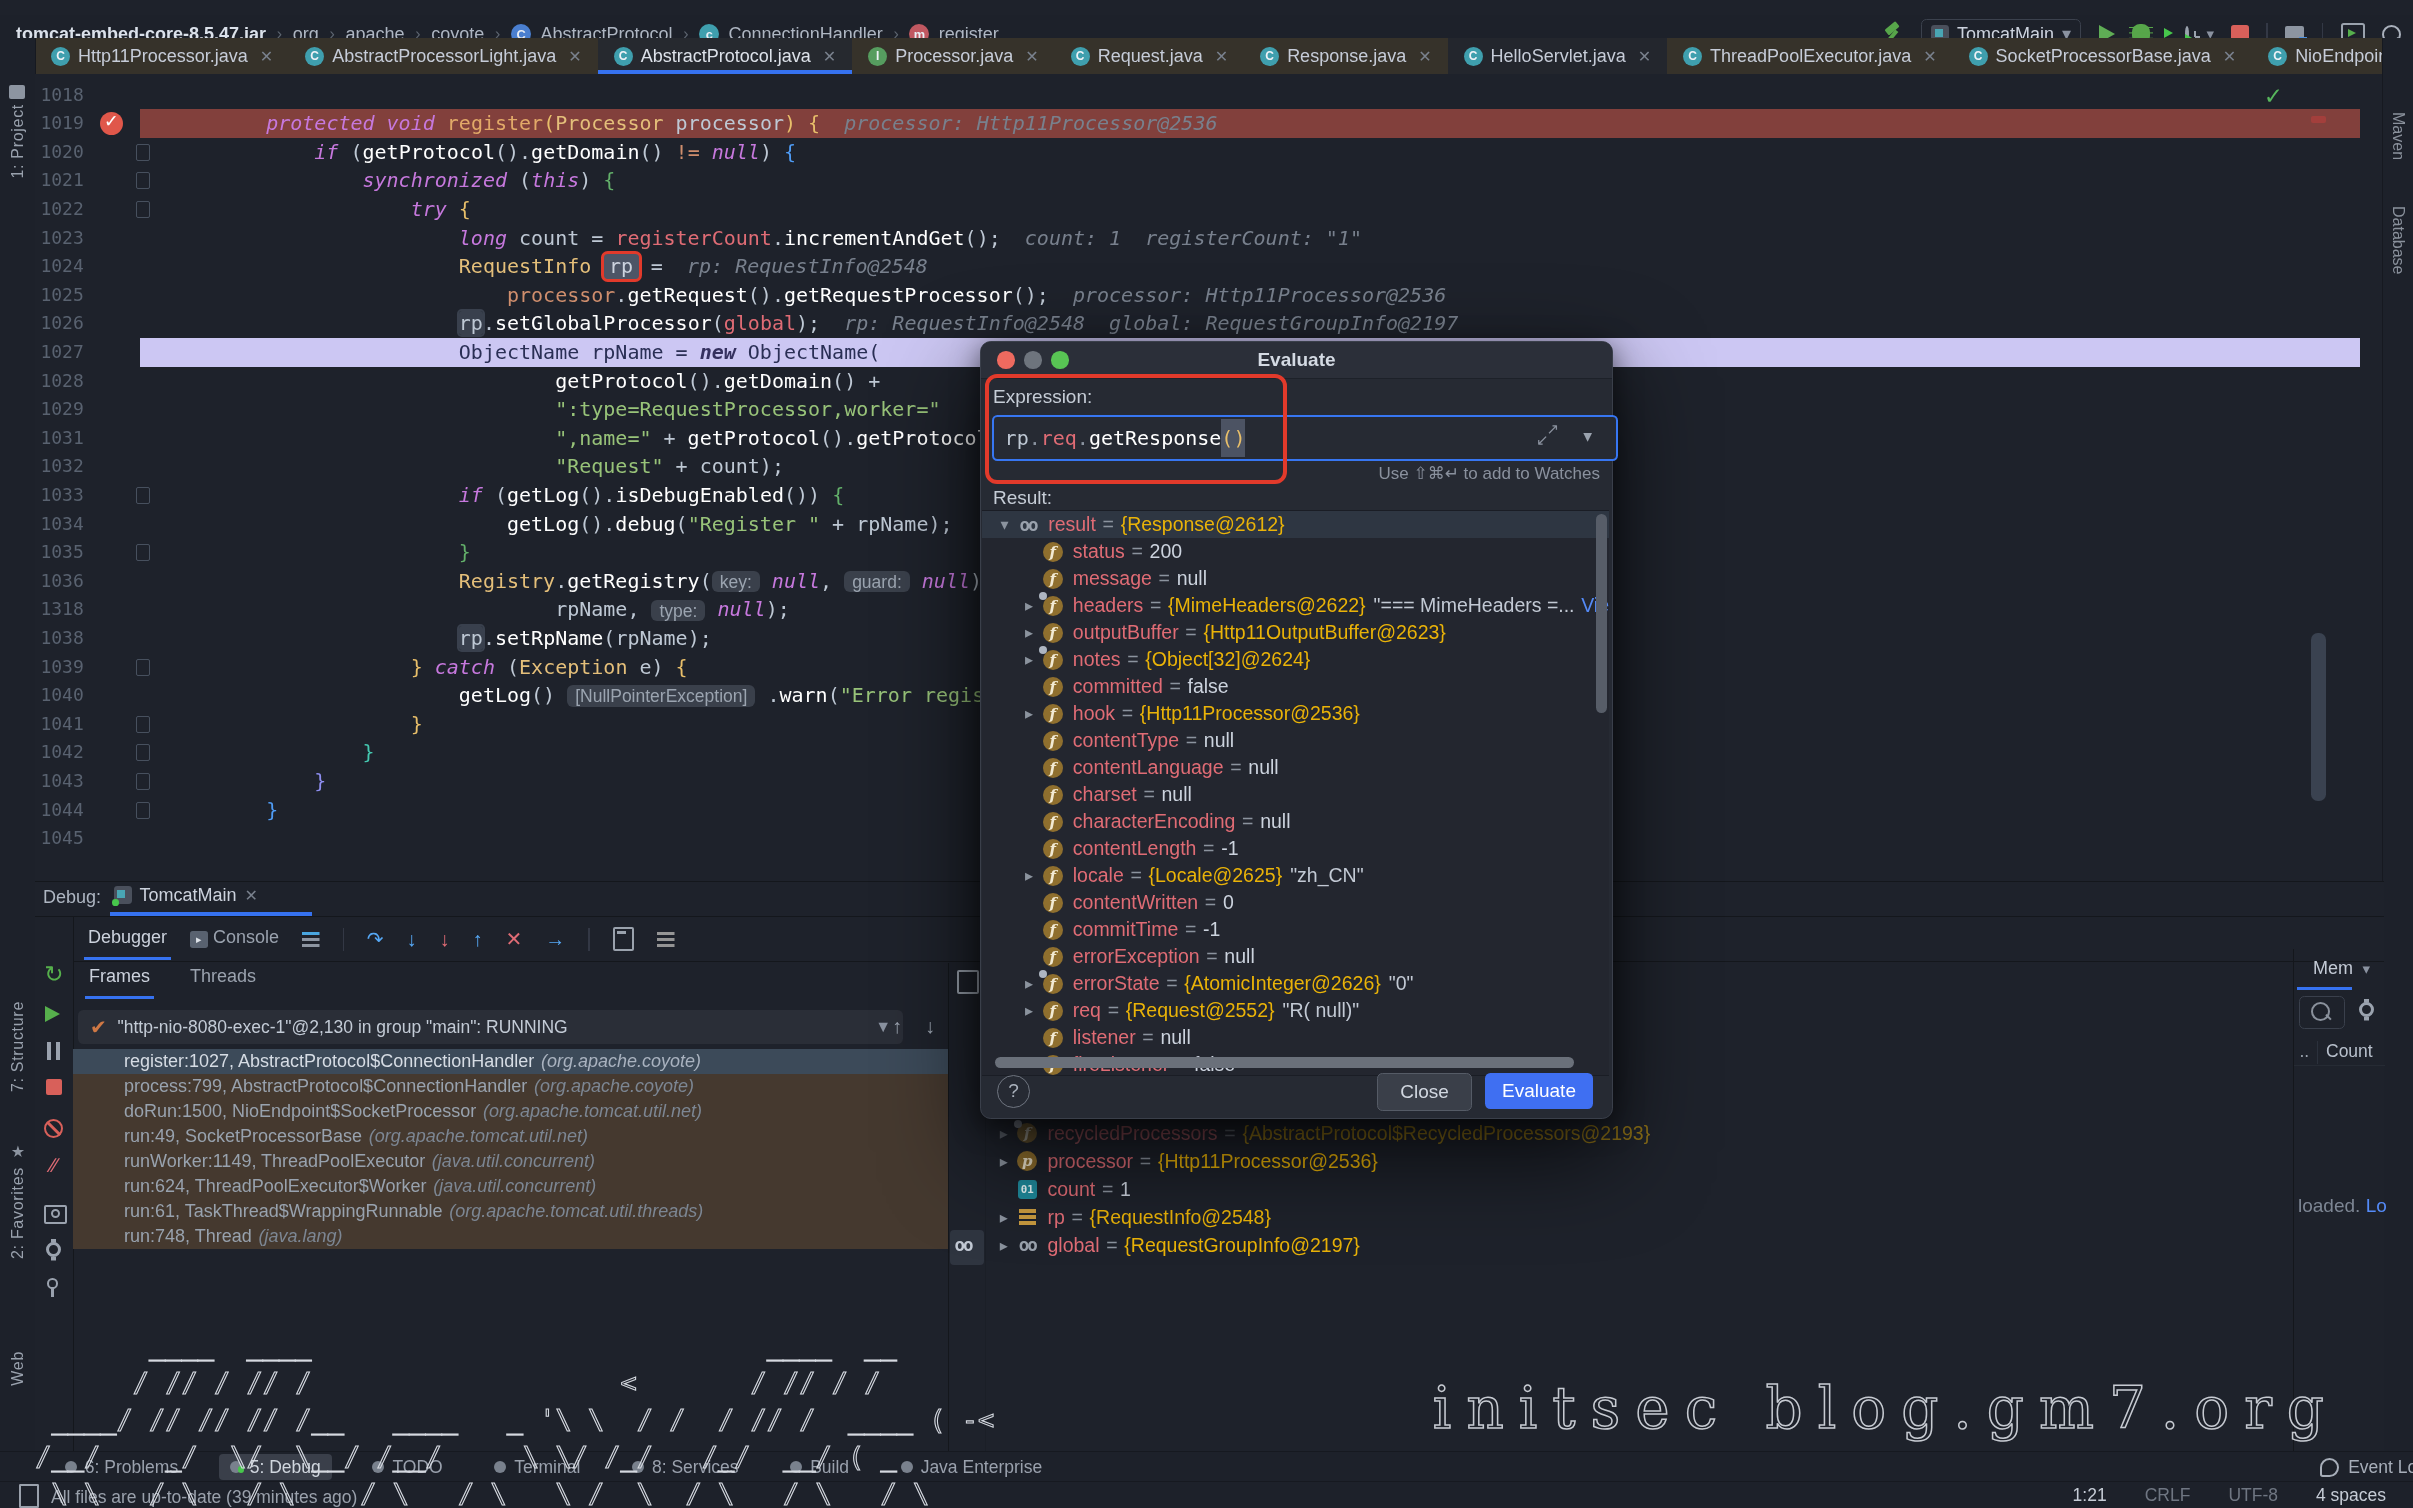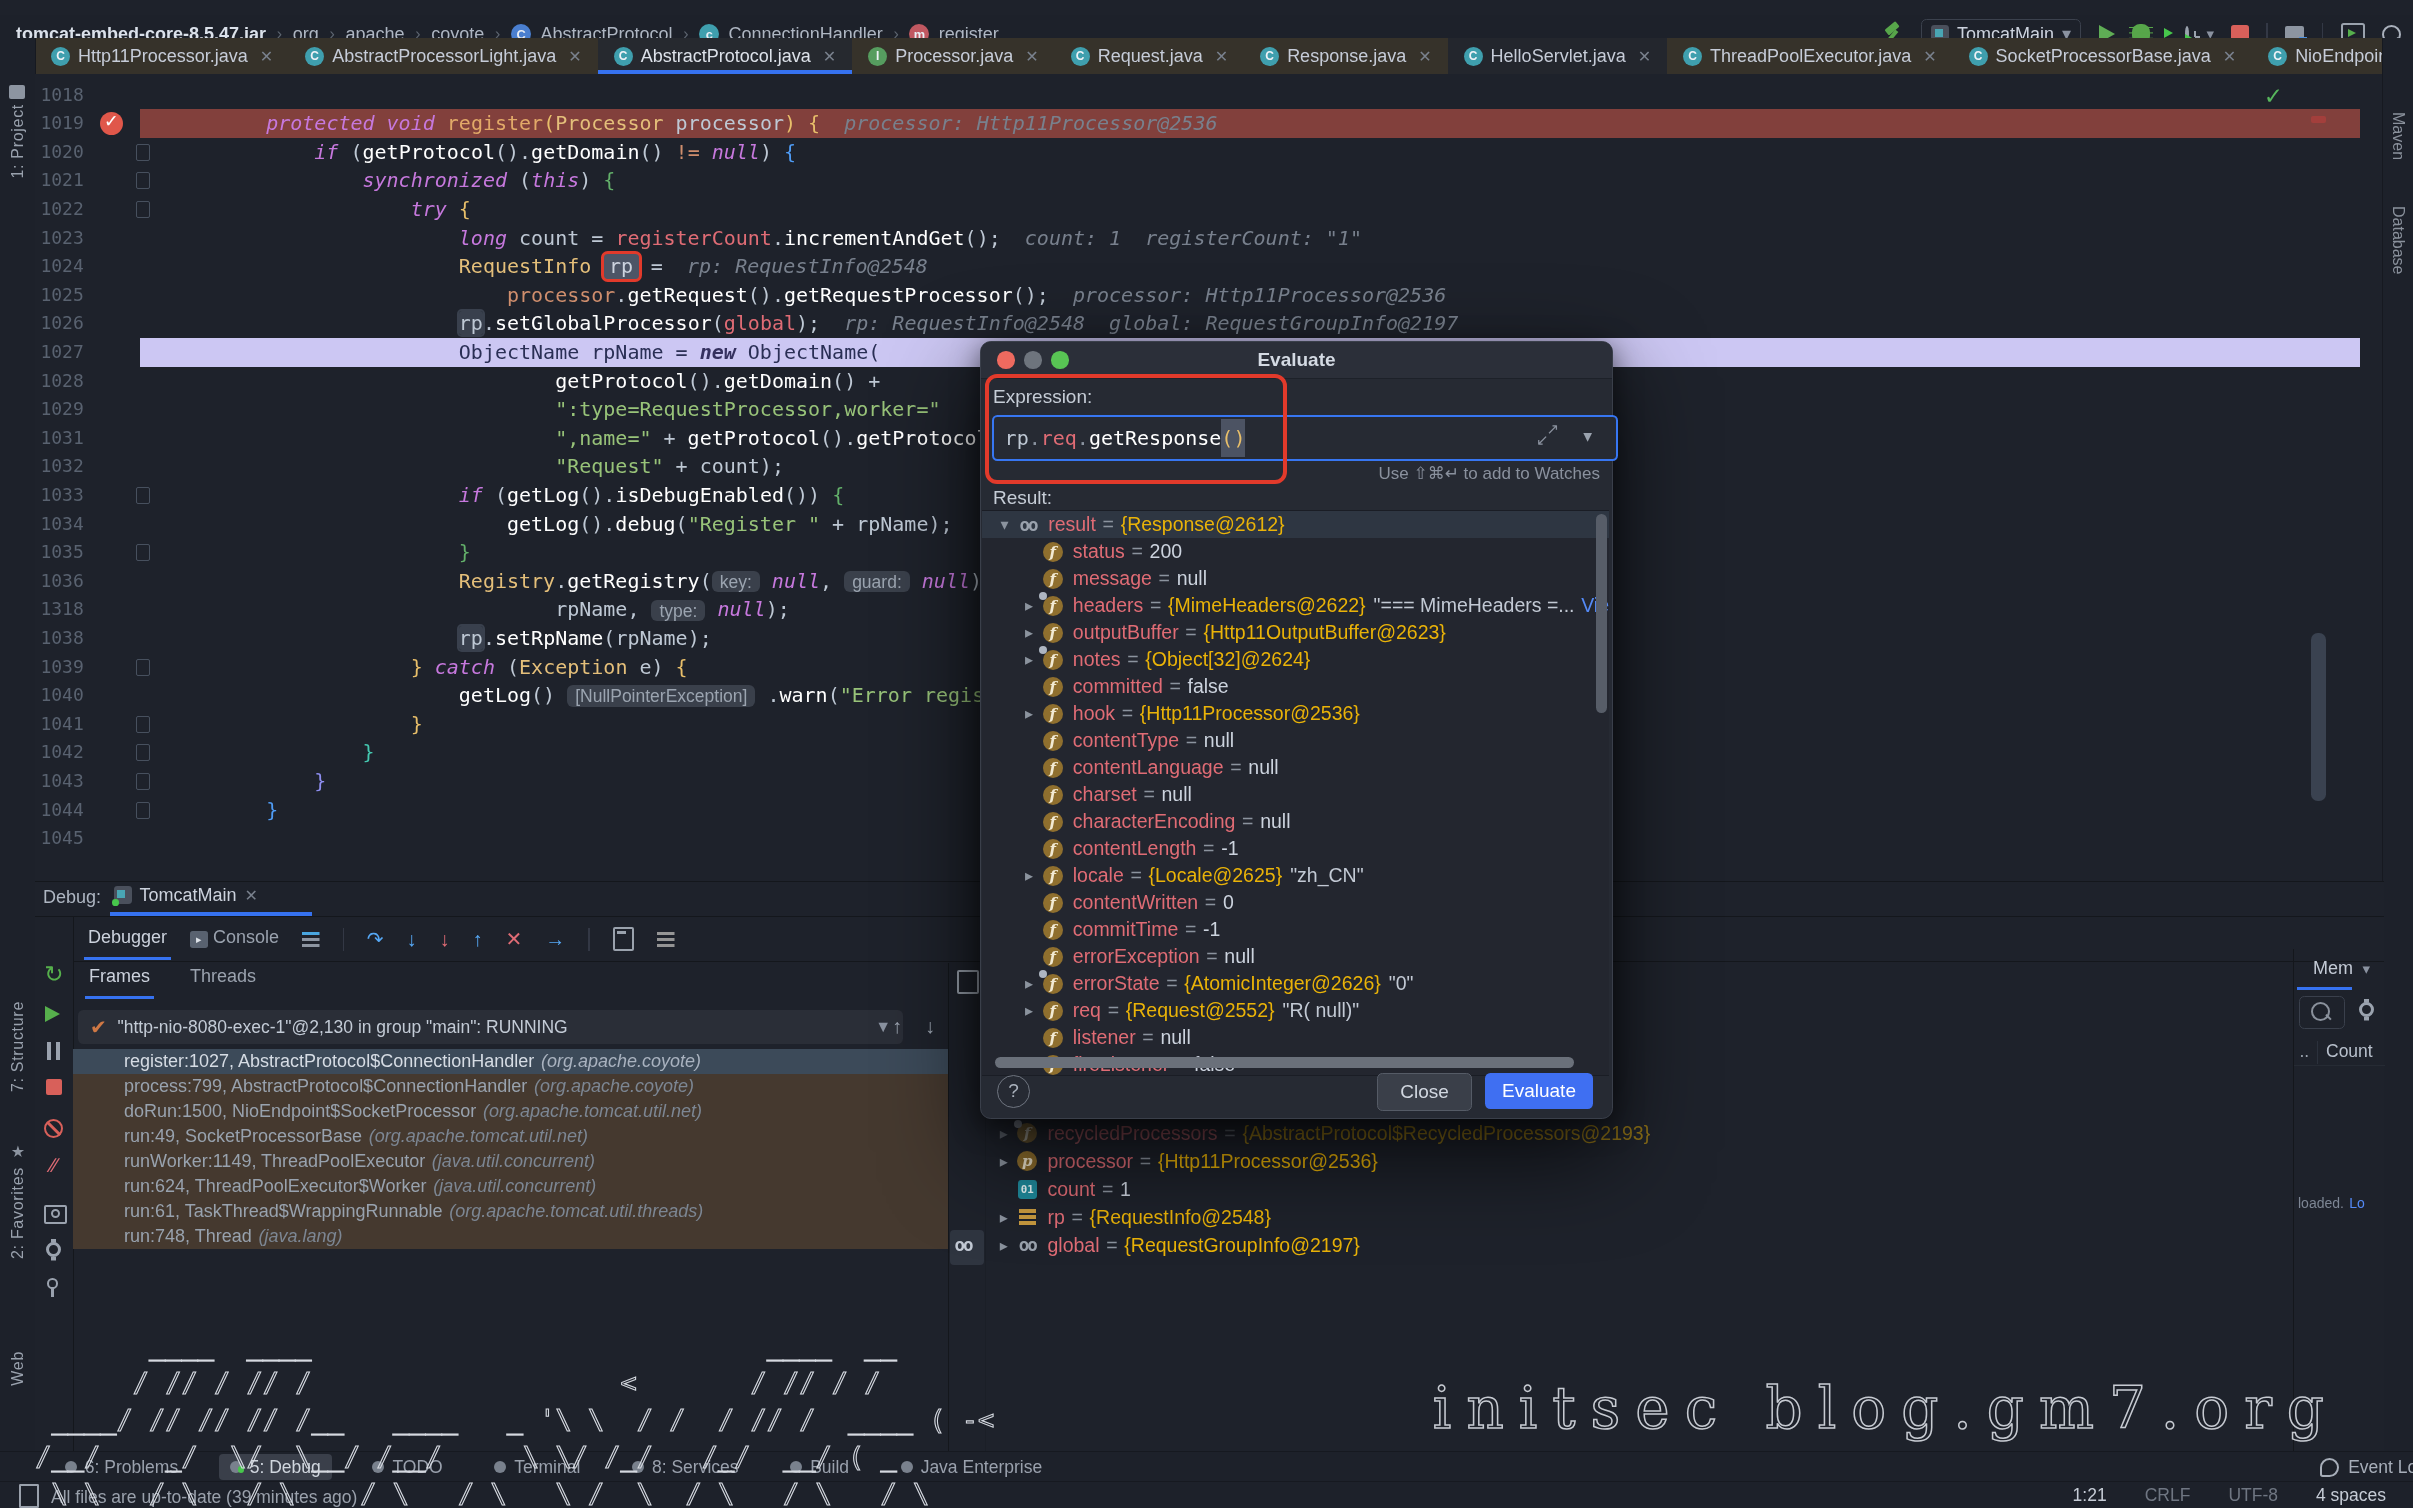--- a/index.html
+++ b/index.html
@@ -152,21 +152,21 @@
   
   #mem{left:2258px;top:67px;width:91px;bottom:0;border-left:1.3px solid #14171c}
   #mem-tab{left:19px;top:9.4px;font-size:18px;color:#c3cad5;display:flex;gap:9.4px;align-items:center}
   #mem-underline{left:2.7px;top:38px;width:55px;height:3.4px;background:#3672f0}
   #mem-search{left:5.4px;top:47px;width:44px;height:31px;border:1.3px solid #3a404c;border-radius:5.4px}
   #mem-search .isearch{position:absolute;left:10.8px;top:5.4px;border-color:#8a919c}
   #mem-search .isearch::after{background:#8a919c}
   #mem-gear{left:65px;top:53px}
   #mem-cols{left:0;top:89px;width:100%;height:27px;border-bottom:1.3px solid #262b34;font-size:17.5px;color:#9aa2ae}
   #mem-col-div{left:23px;top:92px;width:1.3px;height:23px;background:#2b313c}
-  #mem-loaded{left:4px;top:246px;font-size:14px;color:#7d8694;white-space:nowrap}
+  #mem-loaded{left:4px;top:246px;font-size:19px;color:#7d8694;white-space:nowrap}
   #mem-loaded .vlink{margin-left:5.4px}
   
   #dialog{left:980px;top:341px;width:631px;height:776px;background:#262a33;border:1.3px solid #3a3f4a;border-radius:10.8px;
           box-shadow:0 34px 94px rgba(0,0,0,.7),0 6.7px 27px rgba(0,0,0,.5);z-index:5}
   #dlg-title{left:0;top:0;width:100%;height:36px;background:#2b2f39;border-radius:9.4px 9.4px 0 0;border-bottom:1.3px solid #1d2129}
   .light{top:9.4px;width:17.5px;height:17.5px;border-radius:50%}
   #dlg-title .t{width:100%;text-align:center;line-height:36px;font-size:19px;font-weight:bold;color:#d4dae3}
   #dlg-expr-label{left:12px;top:44px;font-size:19px;color:#c6cdd7}
   #dlg-input{left:10.8px;top:73px;width:611px;height:42px;background:#262a33;border:2px solid #3776f2;border-radius:5.4px;
              font:20px/38px "DejaVu Sans Mono",monospace;padding-left:10.8px;white-space:pre;display:flex;align-items:center}

